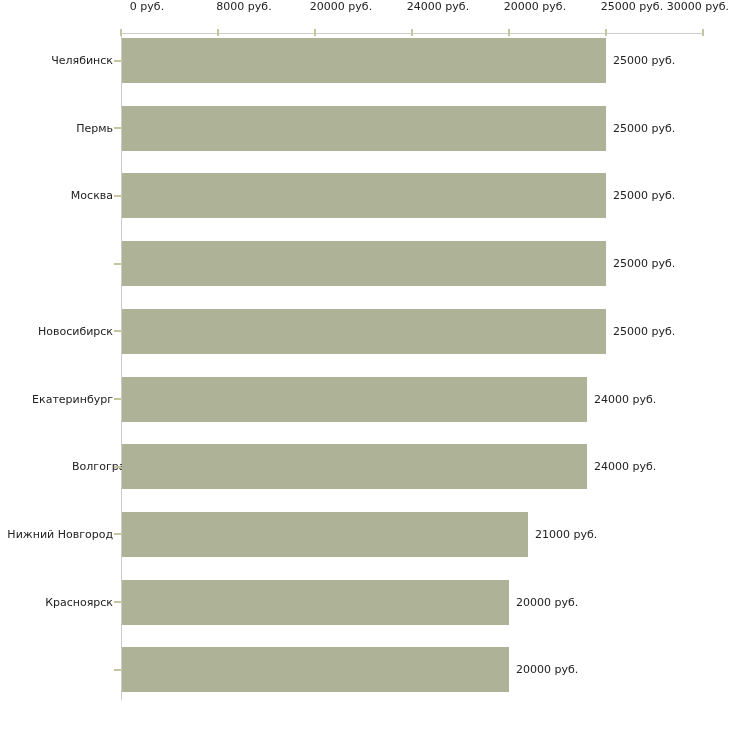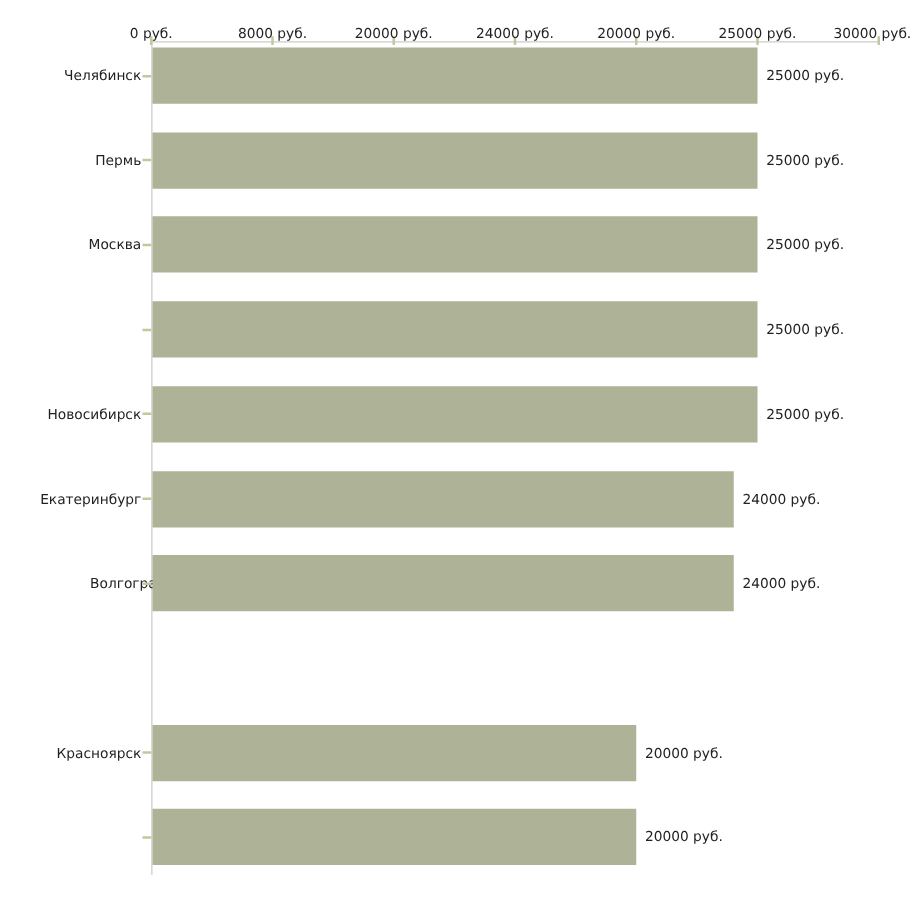--- a/index.html
+++ b/index.html
@@ -12,23 +12,24 @@
     position: relative;
     width: 730px;
     height: 730px;
     background: #ffffff;
     overflow: hidden;
     font-size: 11px;
     color: #222222;
   }
   .x-tick-label {
     position: absolute;
-    top: 20px;
+    top: 0;
     transform: translateX(-50%);
     white-space: nowrap;
+    margin-left: 26px;
   }
   .x-tick-label.last {
     transform: none;
   }
   .x-axis-line {
     position: absolute;
     height: 1px;
   }
   .y-axis-line {
     position: absolute;
@@ -130,20 +131,26 @@
       <div class="y-tick-mark" style="background: rgb(198, 198, 158);"></div>
       <div class="bar" style="width: 465px; background: rgb(174, 178, 150);"></div>
       <div class="value-label" style="left: 594px; color: rgb(34, 34, 34);">24000 руб.</div>
     </div>
     <div class="bar-row" style="top: 444.2px;">
       <div class="category-label" style="color: rgb(34, 34, 34); padding-left: 20px;">Волгоград</div>
       <div class="y-tick-mark" style="background: rgb(198, 198, 158);"></div>
       <div class="bar" style="width: 465px; background: rgb(174, 178, 150);"></div>
       <div class="value-label" style="left: 594px; color: rgb(34, 34, 34);">24000 руб.</div>
     </div>
+    <div class="bar-row" style="top: 511.9px;">
+      <div class="category-label" style="color: rgb(34, 34, 34);">Нижний Новгород</div>
+      <div class="y-tick-mark" style="background: rgb(198, 198, 158);"></div>
+      <div class="bar" style="width: 406px; background: rgb(174, 178, 150);"></div>
+      <div class="value-label" style="left: 535px; color: rgb(34, 34, 34);">21000 руб.</div>
+    </div>
     <div class="bar-row" style="top: 579.6px;">
       <div class="category-label" style="color: rgb(34, 34, 34);">Красноярск</div>
       <div class="y-tick-mark" style="background: rgb(198, 198, 158);"></div>
       <div class="bar" style="width: 387px; background: rgb(174, 178, 150);"></div>
       <div class="value-label" style="left: 516px; color: rgb(34, 34, 34);">20000 руб.</div>
     </div>
     <div class="bar-row" style="top: 647.3px;">
       <div class="y-tick-mark" style="background: rgb(198, 198, 158);"></div>
       <div class="bar" style="width: 387px; background: rgb(174, 178, 150);"></div>
       <div class="value-label" style="left: 516px; color: rgb(34, 34, 34);">20000 руб.</div>

